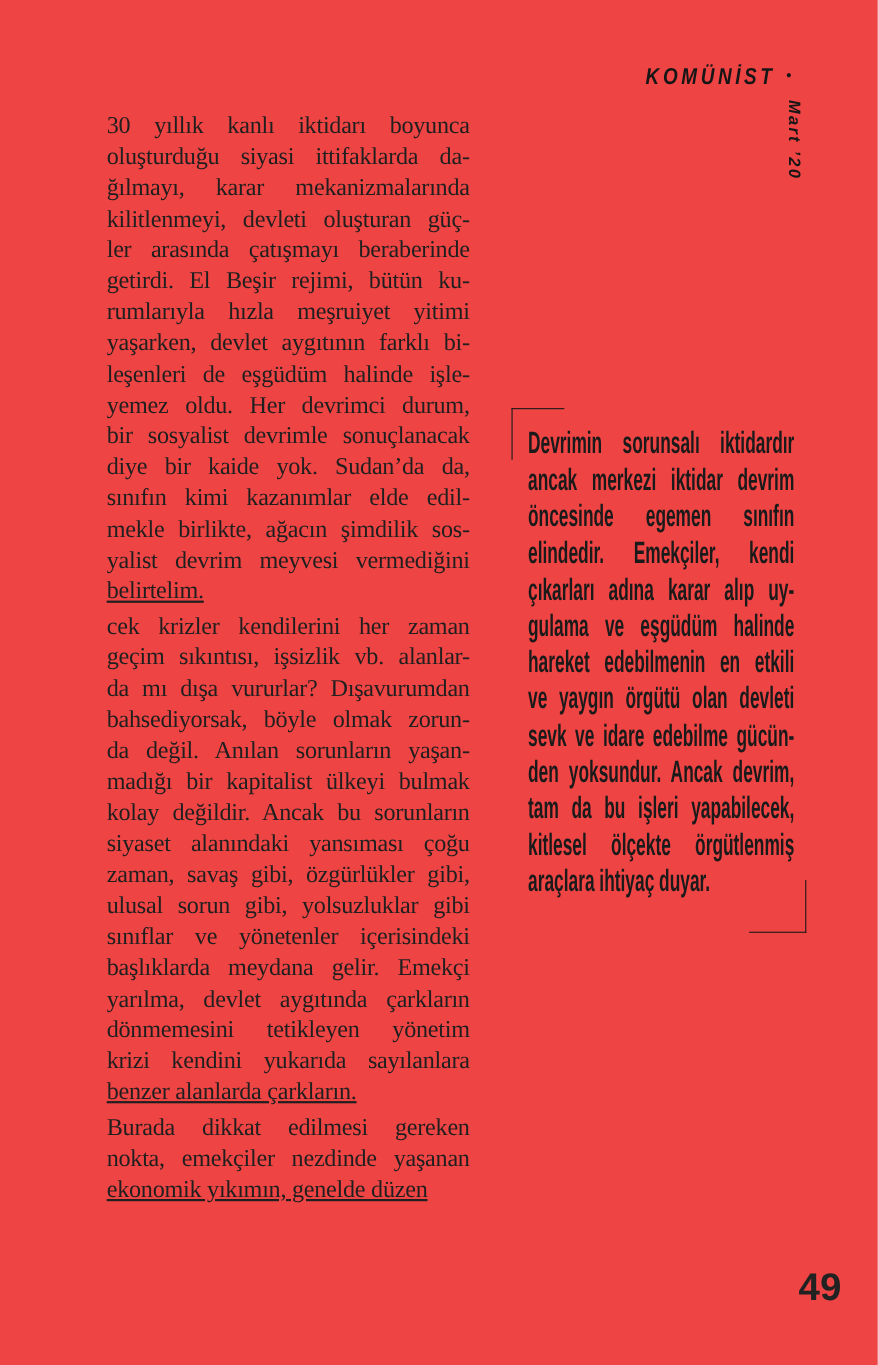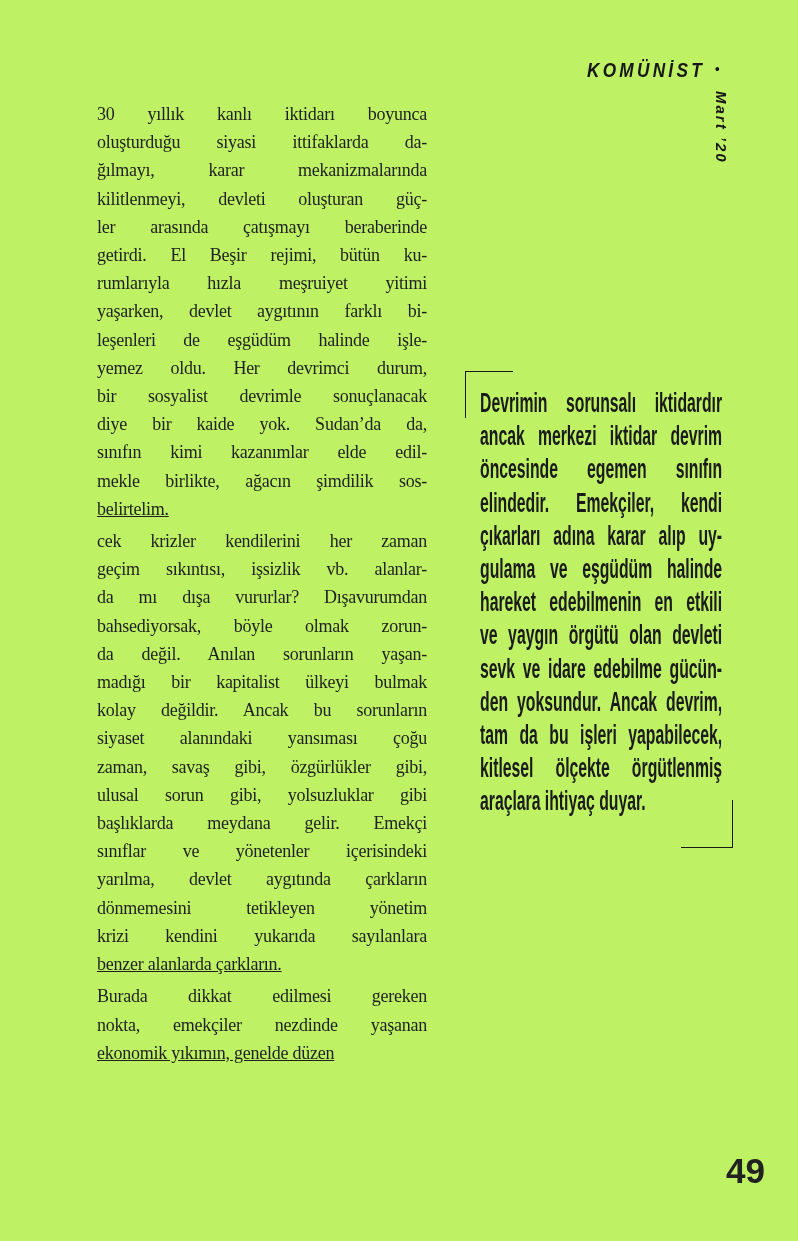--- a/index.html
+++ b/index.html
@@ -1,21 +1,21 @@
 <!DOCTYPE html>
 <html><head>
 <meta charset="utf-8">
 <style>
   * { margin: 0; padding: 0; box-sizing: border-box; }
   html, body { background: #e8e8e8; }
   .page {
     position: relative;
     width: 798px;
     height: 1241px;
-    background: #bef264;
+    background: #ef4444;
     margin: 0 auto;
     overflow: hidden;
     font-family: "Liberation Serif", serif;
   }
 
   
   .magazine-header {
     position: absolute;
     top: 58px;
     right: 78px;
@@ -56,21 +56,21 @@
   }
 
   
   .body-column {
     position: absolute;
     left: 97px;
     top: 100px;
     width: 330px;
     color: #1f1f1f;
     font-family: "Liberation Serif", serif;
-    font-size: 18px;
+    font-size: 22px;
     line-height: 28.2px;
   }
   .para { margin-bottom: 4px; }
   .body-column .line {
     text-align: justify;
     text-align-last: justify;
     letter-spacing: -0.25px;
     white-space: normal;
   }
   .body-column .para .line:last-child { text-align-last: left; text-decoration: underline; }
@@ -146,35 +146,36 @@
         <div class="line">ler arasında çatışmayı beraberinde</div>
         <div class="line">getirdi. El Beşir rejimi, bütün ku-</div>
         <div class="line">rumlarıyla hızla meşruiyet yitimi</div>
         <div class="line">yaşarken, devlet aygıtının farklı bi-</div>
         <div class="line">leşenleri de eşgüdüm halinde işle-</div>
         <div class="line">yemez oldu. Her devrimci durum,</div>
         <div class="line">bir sosyalist devrimle sonuçlanacak</div>
         <div class="line">diye bir kaide yok. Sudan’da da,</div>
         <div class="line">sınıfın kimi kazanımlar elde edil-</div>
         <div class="line">mekle birlikte, ağacın şimdilik sos-</div>
+        <div class="line">yalist devrim meyvesi vermediğini</div>
         <div class="line">belirtelim.</div>
       </div>
     <div class="para">
         <div class="line">cek krizler kendilerini her zaman</div>
         <div class="line">geçim sıkıntısı, işsizlik vb. alanlar-</div>
         <div class="line">da mı dışa vururlar? Dışavurumdan</div>
         <div class="line">bahsediyorsak, böyle olmak zorun-</div>
         <div class="line">da değil. Anılan sorunların yaşan-</div>
         <div class="line">madığı bir kapitalist ülkeyi bulmak</div>
         <div class="line">kolay değildir. Ancak bu sorunların</div>
         <div class="line">siyaset alanındaki yansıması çoğu</div>
         <div class="line">zaman, savaş gibi, özgürlükler gibi,</div>
         <div class="line">ulusal sorun gibi, yolsuzluklar gibi</div>
+        <div class="line">sınıflar ve yönetenler içerisindeki</div>
         <div class="line">başlıklarda meydana gelir. Emekçi</div>
-        <div class="line">sınıflar ve yönetenler içerisindeki</div>
         <div class="line">yarılma, devlet aygıtında çarkların</div>
         <div class="line">dönmemesini tetikleyen yönetim</div>
         <div class="line">krizi kendini yukarıda sayılanlara</div>
         <div class="line">benzer alanlarda çarkların.</div>
       </div>
     <div class="para">
         <div class="line">Burada dikkat edilmesi gereken</div>
         <div class="line">nokta, emekçiler nezdinde yaşanan</div>
         <div class="line">ekonomik yıkımın, genelde düzen</div>
       </div>

